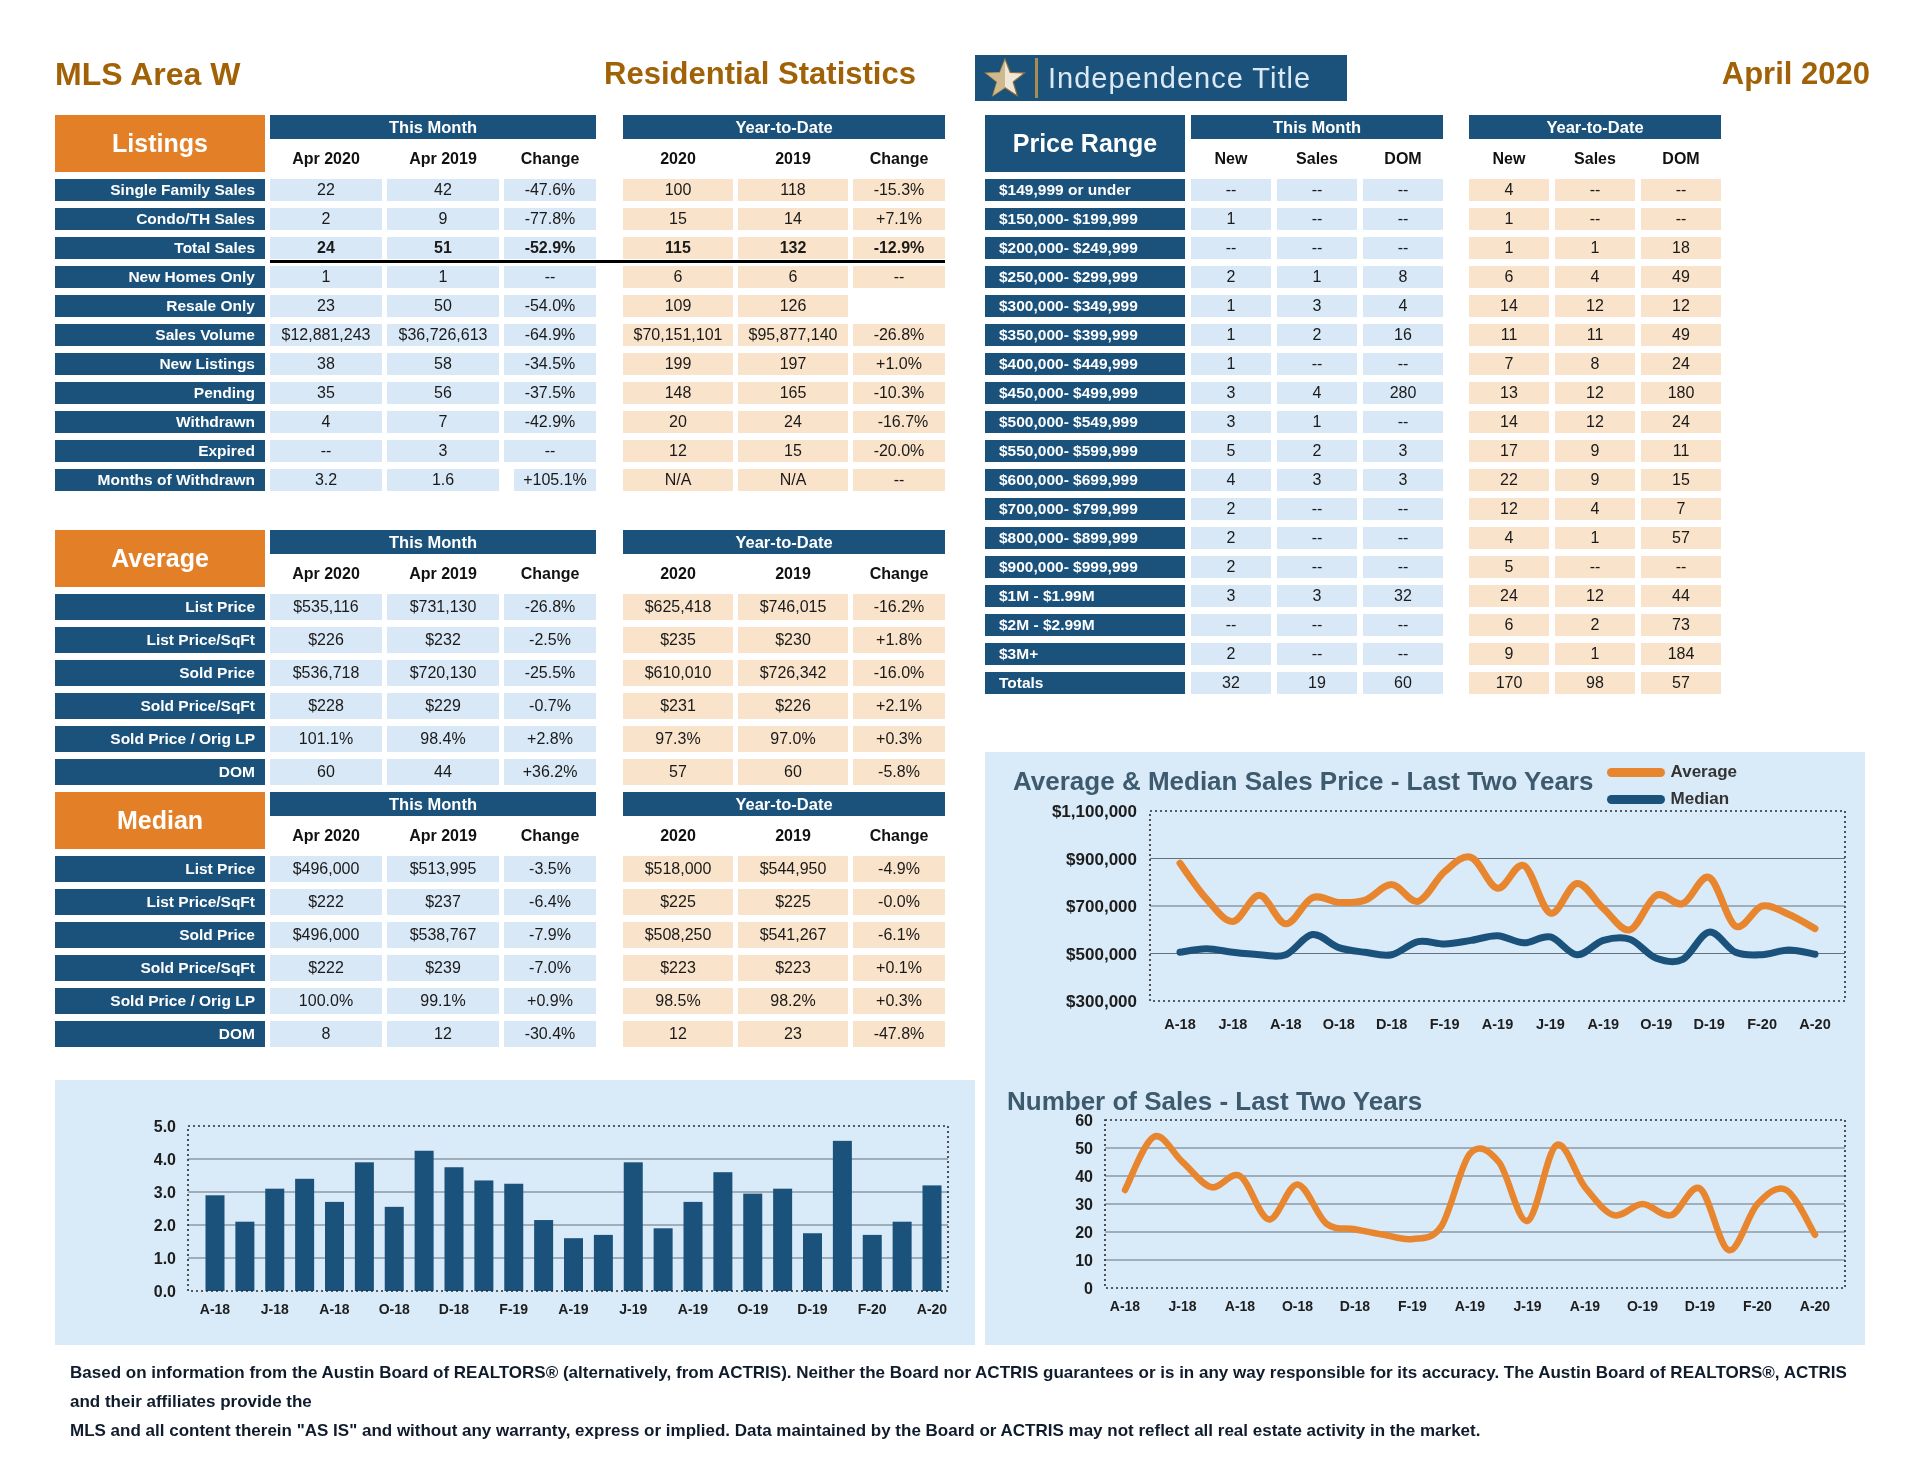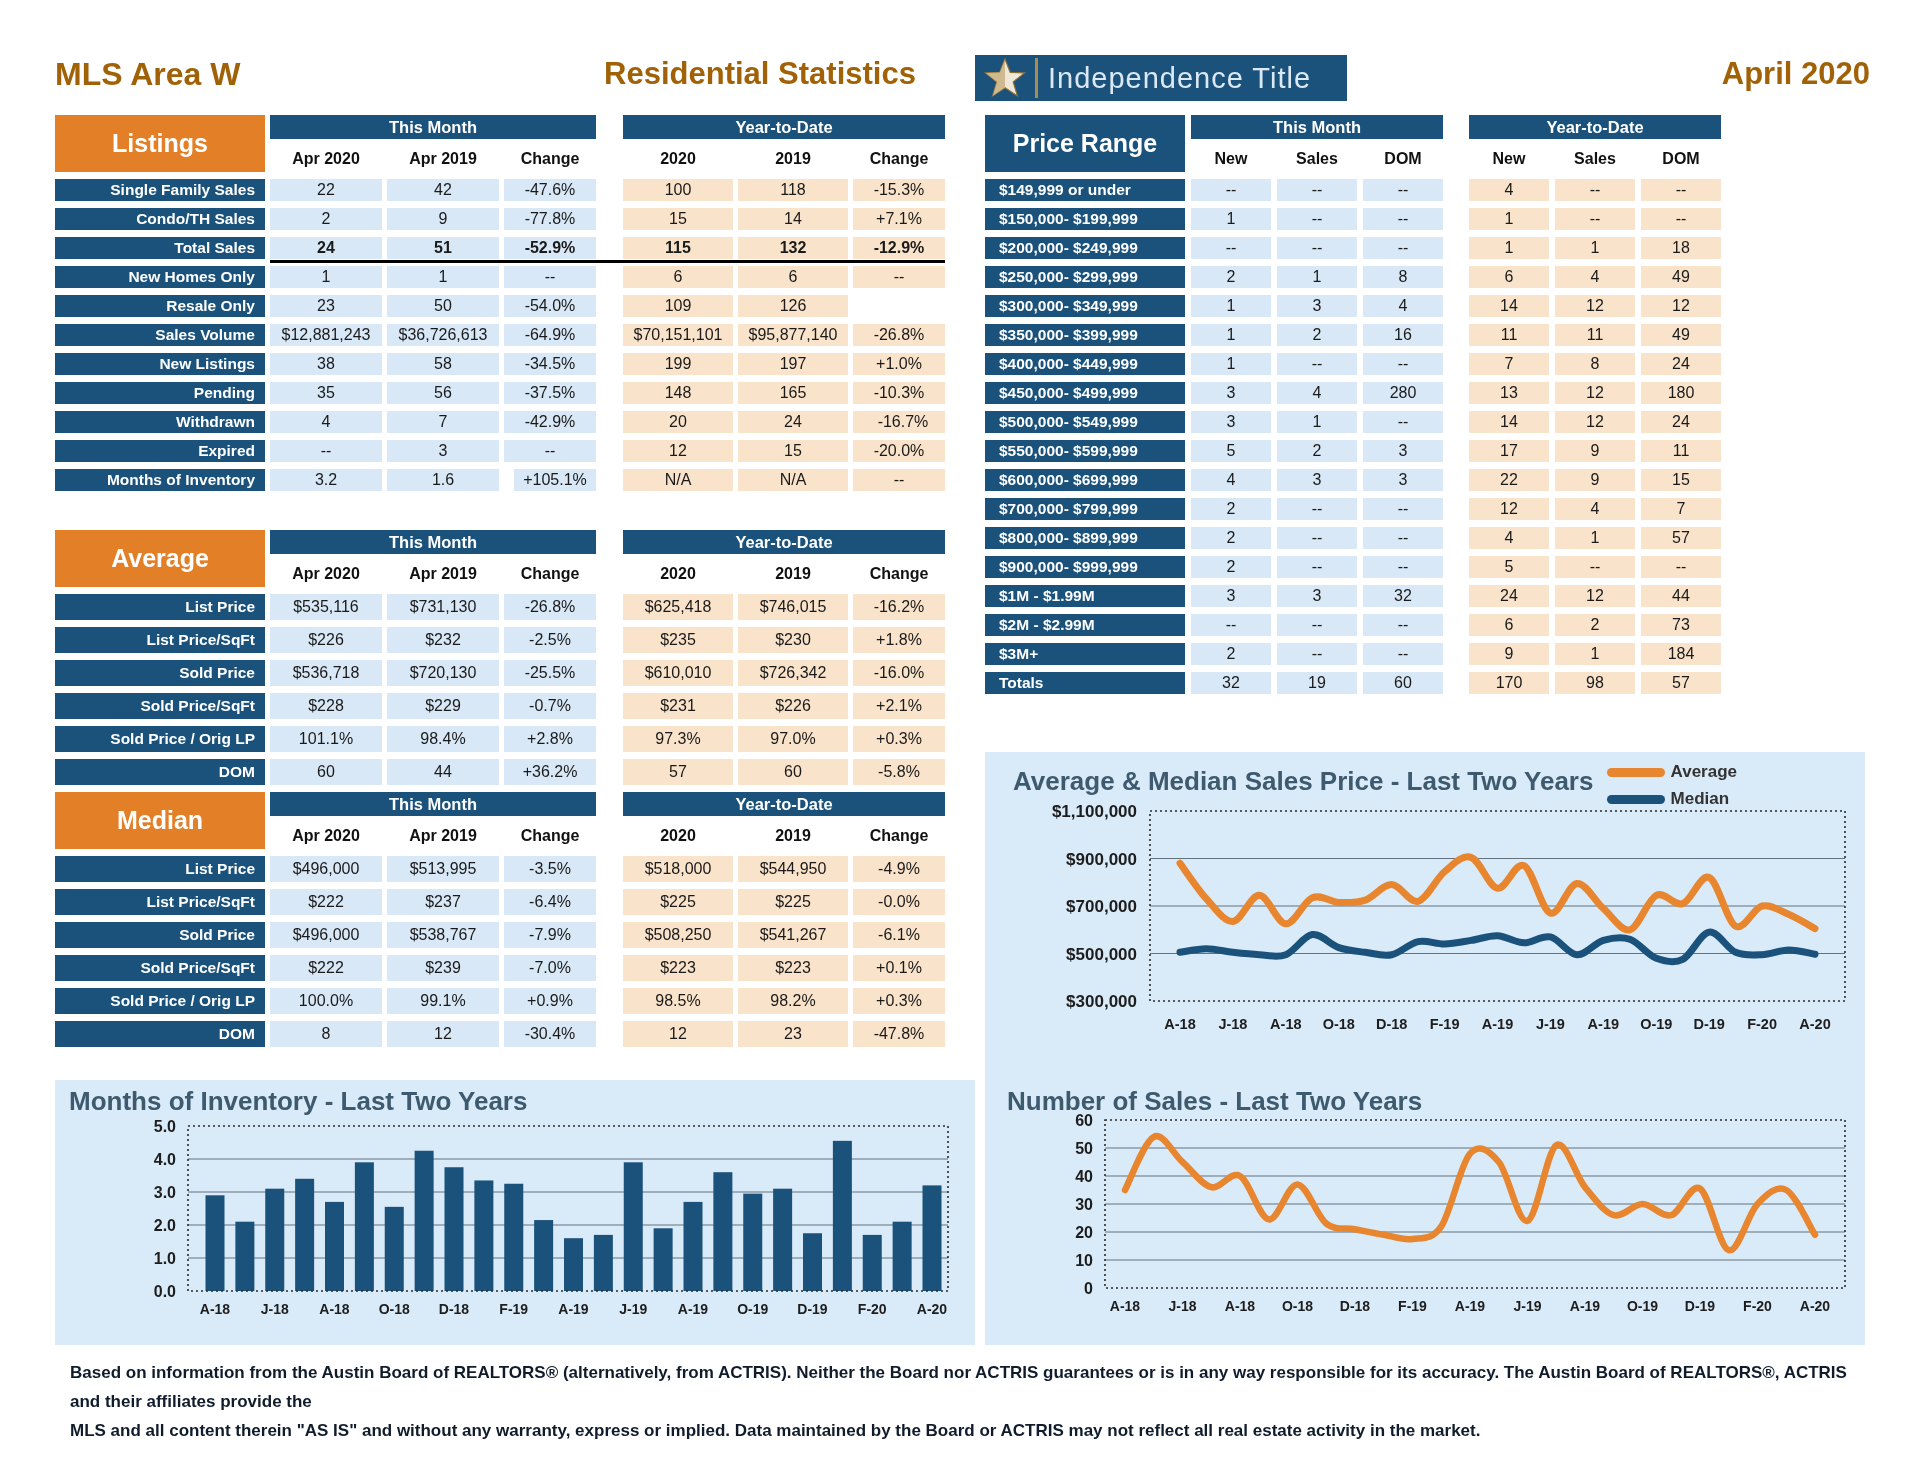--- a/index.html
+++ b/index.html
@@ -135,21 +135,21 @@
     <div class="cell cell-ytd" style="grid-area: 11 / 6;">20</div>
     <div class="cell cell-ytd" style="grid-area: 11 / 7;">24</div>
     <div class="cell cell-ytd" style="grid-area: 11 / 8; padding-left: 8px;">-16.7%</div>
     <div class="row-label" style="grid-area: 12 / 1;">Expired</div>
     <div class="cell cell-tm" style="grid-area: 12 / 2;">--</div>
     <div class="cell cell-tm" style="grid-area: 12 / 3;">3</div>
     <div class="cell cell-tm" style="grid-area: 12 / 4;">--</div>
     <div class="cell cell-ytd" style="grid-area: 12 / 6;">12</div>
     <div class="cell cell-ytd" style="grid-area: 12 / 7;">15</div>
     <div class="cell cell-ytd" style="grid-area: 12 / 8;">-20.0%</div>
-    <div class="row-label" style="grid-area: 13 / 1;">Months of Inventory</div>
+    <div class="row-label" style="grid-area: 13 / 1;">Months of Withdrawn</div>
     <div class="cell cell-tm" style="grid-area: 13 / 2;">3.2</div>
     <div class="cell cell-tm" style="grid-area: 13 / 3;">1.6</div>
     <div class="cell cell-tm" style="grid-area: 13 / 4; margin-left: 10px;">+105.1%</div>
     <div class="cell cell-ytd" style="grid-area: 13 / 6;">N/A</div>
     <div class="cell cell-ytd" style="grid-area: 13 / 7;">N/A</div>
     <div class="cell cell-ytd" style="grid-area: 13 / 8;">--</div>
   </div>
 <div id="average-table" class="stat-table">
     <div class="title-box" style="grid-area: 1 / 1 / 3;">Average</div>
     <div class="group-bar" style="grid-area: 1 / 2 / auto / 5;">This Month</div>
@@ -428,21 +428,20 @@
       <text x="565.4166666666666" y="277" text-anchor="middle" class="tick-label" font-size="14.5">J-19</text>
       <text x="618.3333333333333" y="277" text-anchor="middle" class="tick-label" font-size="14.5">A-19</text>
       <text x="671.25" y="277" text-anchor="middle" class="tick-label" font-size="14.5">O-19</text>
       <text x="724.1666666666666" y="277" text-anchor="middle" class="tick-label" font-size="14.5">D-19</text>
       <text x="777.0833333333333" y="277" text-anchor="middle" class="tick-label" font-size="14.5">F-20</text>
       <text x="830" y="277" text-anchor="middle" class="tick-label" font-size="14.5">A-20</text>
     </svg>
 </div>
 
 <div id="panel-inventory" class="chart-panel">
-  <div class="chart-title">Months of Inventory - Last Two Years</div>
   <svg id="chart-inventory" class="chart-svg" width="920" height="265">
       <line x1="133" y1="178" x2="893" y2="178" stroke="#64727d" stroke-width="1.2"></line>
       <line x1="133" y1="145" x2="893" y2="145" stroke="#64727d" stroke-width="1.2"></line>
       <line x1="133" y1="112" x2="893" y2="112" stroke="#64727d" stroke-width="1.2"></line>
       <line x1="133" y1="79" x2="893" y2="79" stroke="#64727d" stroke-width="1.2"></line>
       <rect x="150.5" y="115.30000000000001" width="19" height="95.69999999999999" fill="#1A527C"></rect>
       <rect x="180.375" y="141.7" width="19" height="69.30000000000001" fill="#1A527C"></rect>
       <rect x="210.25" y="108.7" width="19" height="102.3" fill="#1A527C"></rect>
       <rect x="240.125" y="98.80000000000001" width="19" height="112.19999999999999" fill="#1A527C"></rect>
       <rect x="270" y="121.89999999999999" width="19" height="89.10000000000001" fill="#1A527C"></rect>

